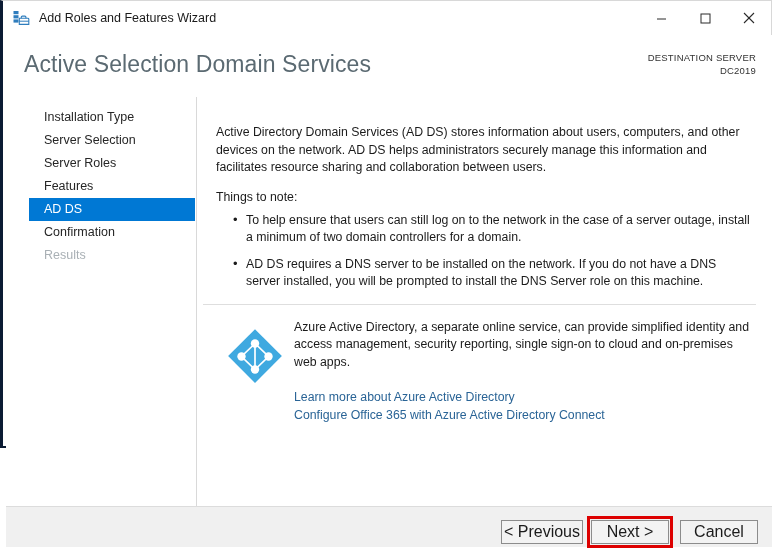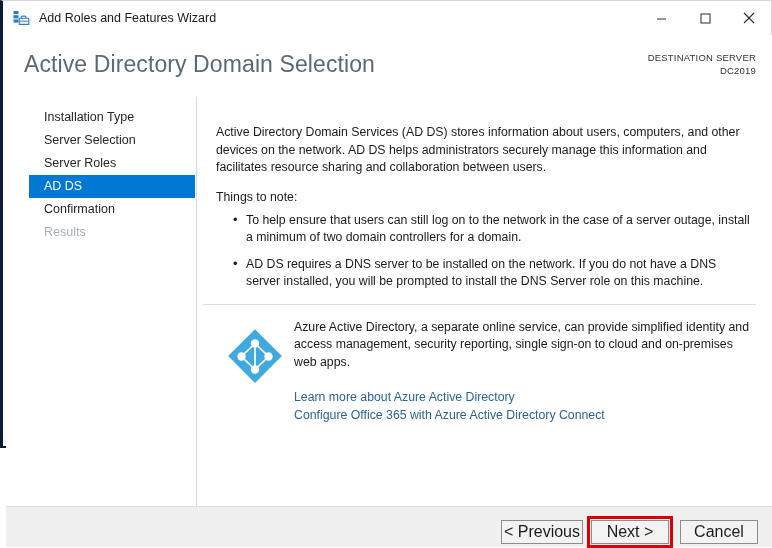--- a/index.html
+++ b/index.html
@@ -305,33 +305,34 @@
     </button>
     <button class="winbtn">
       <svg width="12" height="12" viewBox="0 0 12 12">
           <line x1="1" y1="1" x2="11" y2="11" stroke="#2b2b2b" stroke-width="1.1"></line>
           <line x1="11" y1="1" x2="1" y2="11" stroke="#2b2b2b" stroke-width="1.1"></line>
         </svg>
     </button>
   </div>
 
   <div id="header">
-    <div id="page-title">Active Directory Domain Selection</div>
+    <div id="page-title">Active Selection Domain Services</div>
     <div id="dest-block">
       <div id="dest-label">DESTINATION SERVER</div>
       <div id="dest-value">DC2019</div>
     </div>
   </div>
 
   <div id="body">
 
     <nav id="sidebar">
       <div class="nav-item">Installation Type</div>
       <div class="nav-item">Server Selection</div>
       <div class="nav-item">Server Roles</div>
+      <div class="nav-item">Features</div>
       <div class="nav-item selected">AD DS</div>
       <div class="nav-item">Confirmation</div>
       <div class="nav-item disabled">Results</div>
     </nav>
     <div id="sidebar-divider"></div>
 
     <main id="content">
       <p id="intro-para">Active Directory Domain Services (AD DS) stores information about users, computers, and other devices on the network.  AD DS helps administrators securely manage this information and facilitates resource sharing and collaboration between users.</p>
       <p id="things-label">Things to note:</p>
       <ul id="notes">

